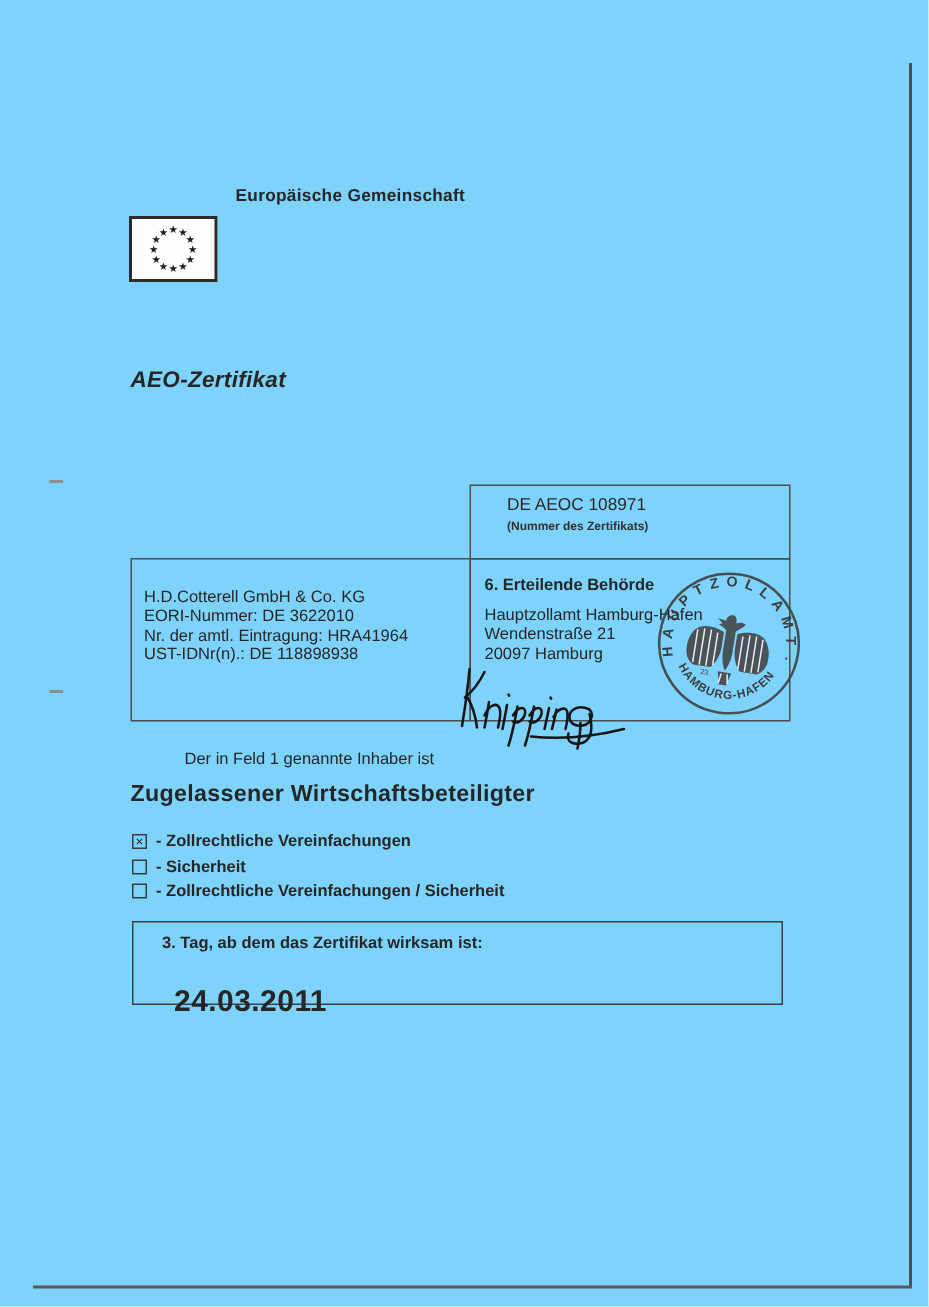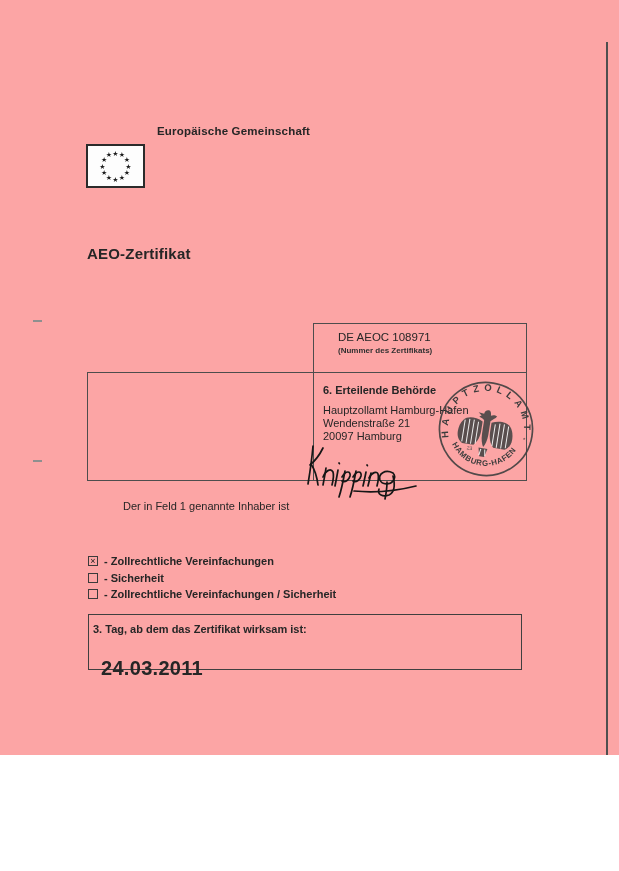--- a/index.html
+++ b/index.html
@@ -1,25 +1,25 @@
 <!DOCTYPE html>
 <html><head>
 <meta charset="utf-8">
 <style>
   html,body{margin:0;padding:0;background:#ffffff;}
   .page{
-    position:relative;width:619px;height:755px;background:#fca5a5;
+    position:relative;width:619px;height:871px;background:#7dd3fc;
     font-family:"Liberation Sans",sans-serif;color:#262626;overflow:hidden;
   }
   .abs{position:absolute;}
 
   
   .community-label{left:157px;top:125px;font-size:11.5px;font-weight:bold;letter-spacing:.2px;}
   .eu-flag{left:86px;top:144px;width:59px;height:44px;border:2px solid #2b2b2b;box-sizing:border-box;background:#fdfdfd;}
-  .doc-title{left:87px;top:245px;font-size:15px;font-weight:bold;letter-spacing:.2px;}
+  .doc-title{left:87px;top:245px;font-size:15px;font-weight:bold;letter-spacing:.2px;font-style:italic;}
 
   
   .dash{left:33px;width:9px;height:2px;background:#8f8f8f;}
   .dash-1{top:320px;}
   .dash-2{top:460px;}
 
   
   .cert-box{left:313px;top:323px;width:214px;height:50px;border:1px solid #4d4d4d;box-sizing:border-box;padding:7px 9px 0 24px;}
   .cert-number{font-size:11.5px;}
   .cert-caption{font-size:8px;margin-top:3px;color:#303030;font-weight:bold;}
@@ -36,21 +36,21 @@
   
   .intro-line{left:87px;top:500px;font-size:11px;padding-left:36px;}
   .status-heading{left:87px;top:521px;font-size:15.5px;font-weight:bold;letter-spacing:.2px;}
 
   .options{left:88px;top:553px;}
   .opt-row{display:flex;align-items:center;height:16.5px;font-size:11px;}
   .cbx{display:inline-flex;align-items:center;justify-content:center;width:8px;height:8px;
        border:1px solid #3b3b3b;font-size:9px;line-height:8px;margin-right:6px;color:#1d1d1d;box-sizing:content-box;}
   .opt-label{color:#262626;font-weight:bold;}
 
-  .box3{left:88px;top:614px;width:434px;height:56px;border:1px solid #3f3f3f;box-sizing:border-box;padding:8px 10px 0 4px;}
+  .box3{left:88px;top:614px;width:434px;height:56px;border:1px solid #3f3f3f;box-sizing:border-box;padding:8px 10px 0 19px;}
   .box3-heading{font-size:11px;font-weight:bold;}
   .box3-date{font-size:20px;font-weight:bold;margin:22px 0 0 8px;letter-spacing:.3px;}
 
   
   .scan-right{left:606px;top:42px;width:2px;height:816px;background:#4f4f4f;}
   .scan-bottom{left:22px;top:857px;width:586px;height:2px;background:#575757;}
 </style>
 </head>
 <body>
 
@@ -81,20 +81,26 @@
 
   <div class="abs dash dash-1"></div>
   <div class="abs dash dash-2"></div>
 
   <div class="abs cert-box">
     <div class="cert-number">DE AEOC 108971</div>
     <div class="cert-caption">(Nummer des Zertifikats)</div>
   </div>
 
   <div class="abs box1">
+    <div class="box-lines">
+      <div>H.D.Cotterell GmbH &amp; Co. KG</div>
+      <div>EORI-Nummer: DE 3622010</div>
+      <div>Nr. der amtl. Eintragung: HRA41964</div>
+      <div>UST-IDNr(n).: DE 118898938</div>
+    </div>
   </div>
 
   <div class="abs box2">
     <div class="box-heading">6. Erteilende Behörde</div>
     <div class="box-lines">
       <div>Hauptzollamt Hamburg-Hafen</div>
       <div>Wendenstraße 21</div>
       <div>20097 Hamburg</div>
     </div>
   </div>
@@ -156,20 +162,21 @@
         <path d="M65 38 C68 32 73 31 74 34 C75 37 74 42 73 46"></path>
         <path d="M89 33 C81 29 74 34 76 40 C78 45 86 45 89 41 C91 38 91 35 89 33"></path>
         <path d="M89 36 C91 44 91 52 85 55 C79 57 73 55 75 49"></path>
         <path d="M50 51 C70 53 92 51 112 46"></path>
         <path d="M83 42 C83 48 82 54 81 59"></path>
       </g>
     </svg>
   </div>
 
   <div class="abs intro-line">Der in Feld 1 genannte Inhaber ist</div>
+  <div class="abs status-heading">Zugelassener Wirtschaftsbeteiligter</div>
 
   <div class="abs options">
     <div class="opt-row">
       <span class="cbx">×</span>
       <span class="opt-label">- Zollrechtliche Vereinfachungen</span>
     </div>
     <div class="opt-row">
       <span class="cbx"></span>
       <span class="opt-label">- Sicherheit</span>
     </div>

